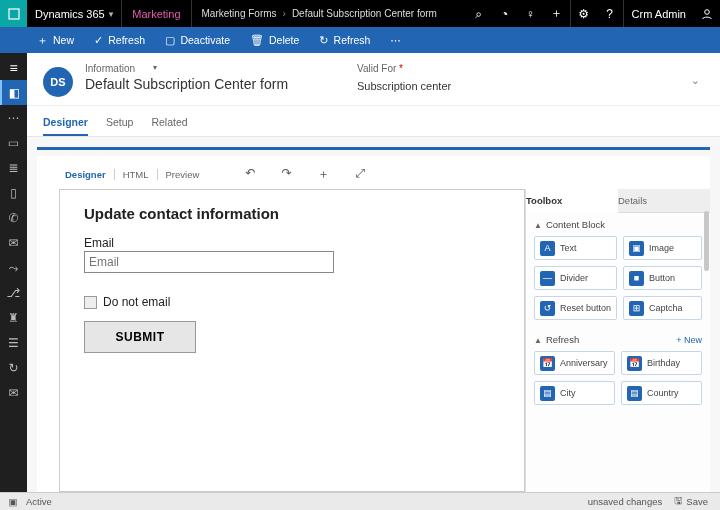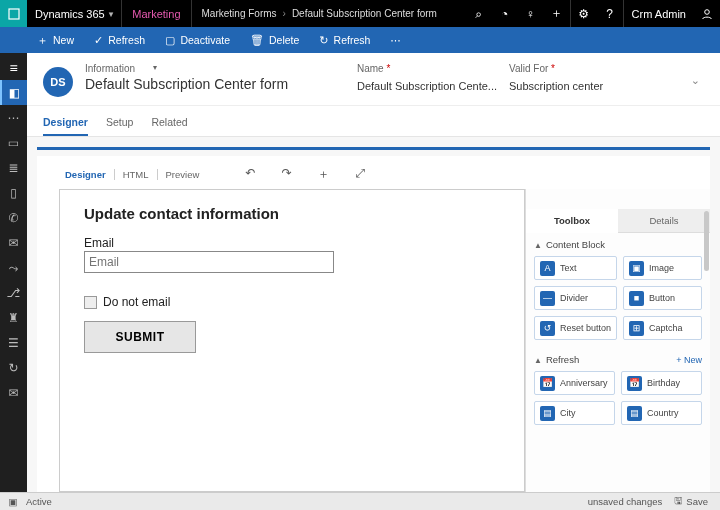--- a/index.html
+++ b/index.html
@@ -64,21 +64,21 @@
   .canvas { flex:1; border:1px solid #ccc; padding:15px 24px; overflow:auto; }
   .canvas h2 { font-size:15px; font-weight:700; color:#222; margin-bottom:14px; }
   .canvas .flbl { font-size:12px; color:#222; margin-bottom:1px; display:block; }
   .canvas input[type=text] { width:250px; height:22px; border:1px solid #888; font-size:12px; padding:2px 4px; color:#888; }
   .canvas .chk { display:flex; align-items:center; gap:6px; margin-top:22px; font-size:12px; color:#222; }
   .canvas .chk .box { width:13px; height:13px; border:1px solid #999; background:#eee; }
   .canvas button.submit { margin-top:12px; width:112px; height:32px; background:#e6e6e6; border:1px solid #999; font-size:12px; font-weight:700; letter-spacing:.5px; cursor:pointer; }
 
   .panel { width:185px; border-left:1px solid #ddd; display:flex; flex-direction:column; background:#fdfdfd; font-size:9.5px; position:relative; }
   .panel .ptabs { display:flex; }
-  .panel .ptab { flex:1; text-align:center; padding:6px 0; background:#eee; color:#666; cursor:pointer; border-bottom:1px solid #ddd;margin-top:20px; }
+  .panel .ptab { flex:1; padding:6px 0; background:#eee; color:#666; cursor:pointer; border-bottom:1px solid #ddd; }
   .panel .ptab.active { background:#fff; color:#333; font-weight:600; border-bottom:1px solid #fff; }
   .panel .section { padding:6px 8px 2px 8px; color:#444; font-size:9.5px; display:flex; align-items:flex-end; justify-content:space-between; }
   .panel .section .tri { font-size:8px; color:#666; margin-right:4px; }
   .panel .grid { display:grid; grid-template-columns:1fr 1fr; gap:6px; padding:4px 8px 8px 8px; }
   .panel .tool { height:24px; border:1px solid #c5d6ea; border-radius:2px; display:flex; align-items:center; gap:5px; padding:0 5px; cursor:pointer; background:#fff; }
   .panel .tool .ticon2 { width:15px; height:15px; background:#2266b3; border-radius:2px; display:flex; align-items:center; justify-content:center; color:#fff; font-size:9px; }
   .panel .tool .tlbl { font-size:9px; color:#444; white-space:nowrap; overflow:hidden; text-overflow:ellipsis; }
   .panel .addnew { font-size:9px; color:#2266b3; cursor:pointer; }
   .panel .scrollthumb { position:absolute; right:1px; top:22px; width:5px; height:60px; background:#c8c8c8; border-radius:3px; }
 
@@ -174,24 +174,20 @@
 
     <div class="main">
       <div class="header">
         <div class="avatar">DS</div>
         <div class="titleblk">
           <div class="info">
             <span>Information</span>
             <span style="font-size:8px;">▾</span>
           </div>
           <div class="title">Default Subscription Center form</div>
-        </div>
-        <div class="field">
-          <div class="lbl"><span>Name</span> <span class="req">*</span></div>
-          <div class="val">Default Subscription Cente...</div>
         </div>
         <div class="field">
           <div class="lbl"><span>Valid For</span> <span class="req">*</span></div>
           <div class="val">Subscription center</div>
         </div>
         <div class="expand">⌄</div>
       </div>
 
       <div class="tabs">
         <div class="tab active">Designer</div>

